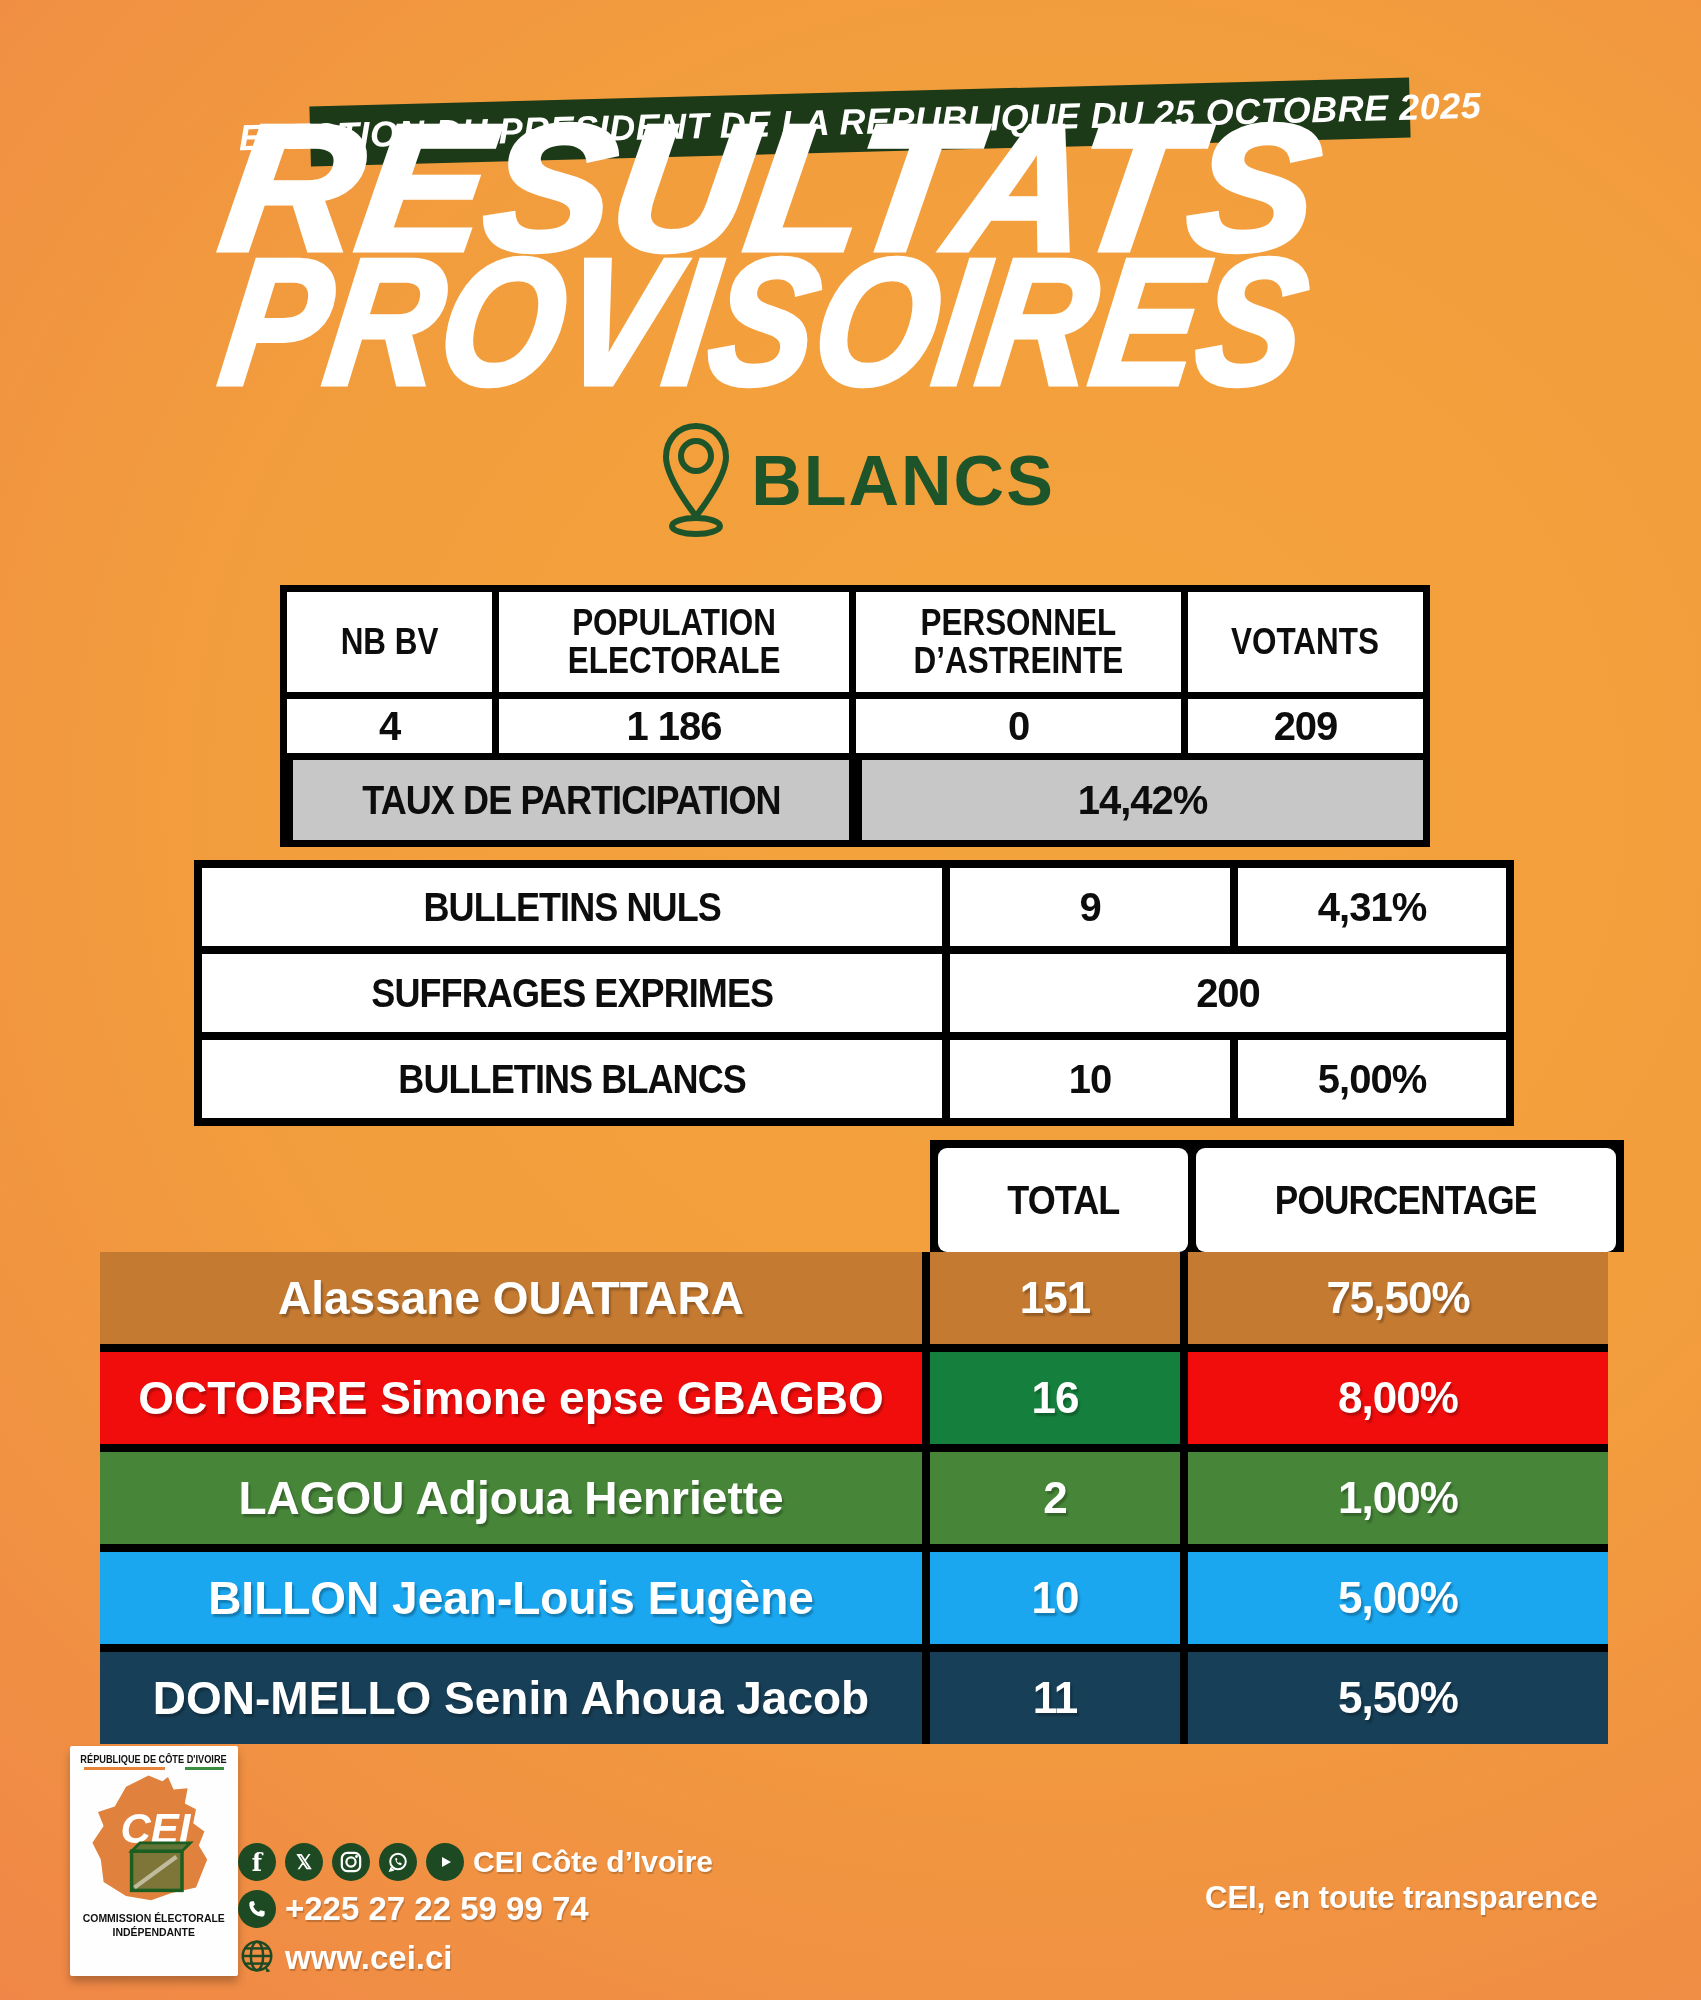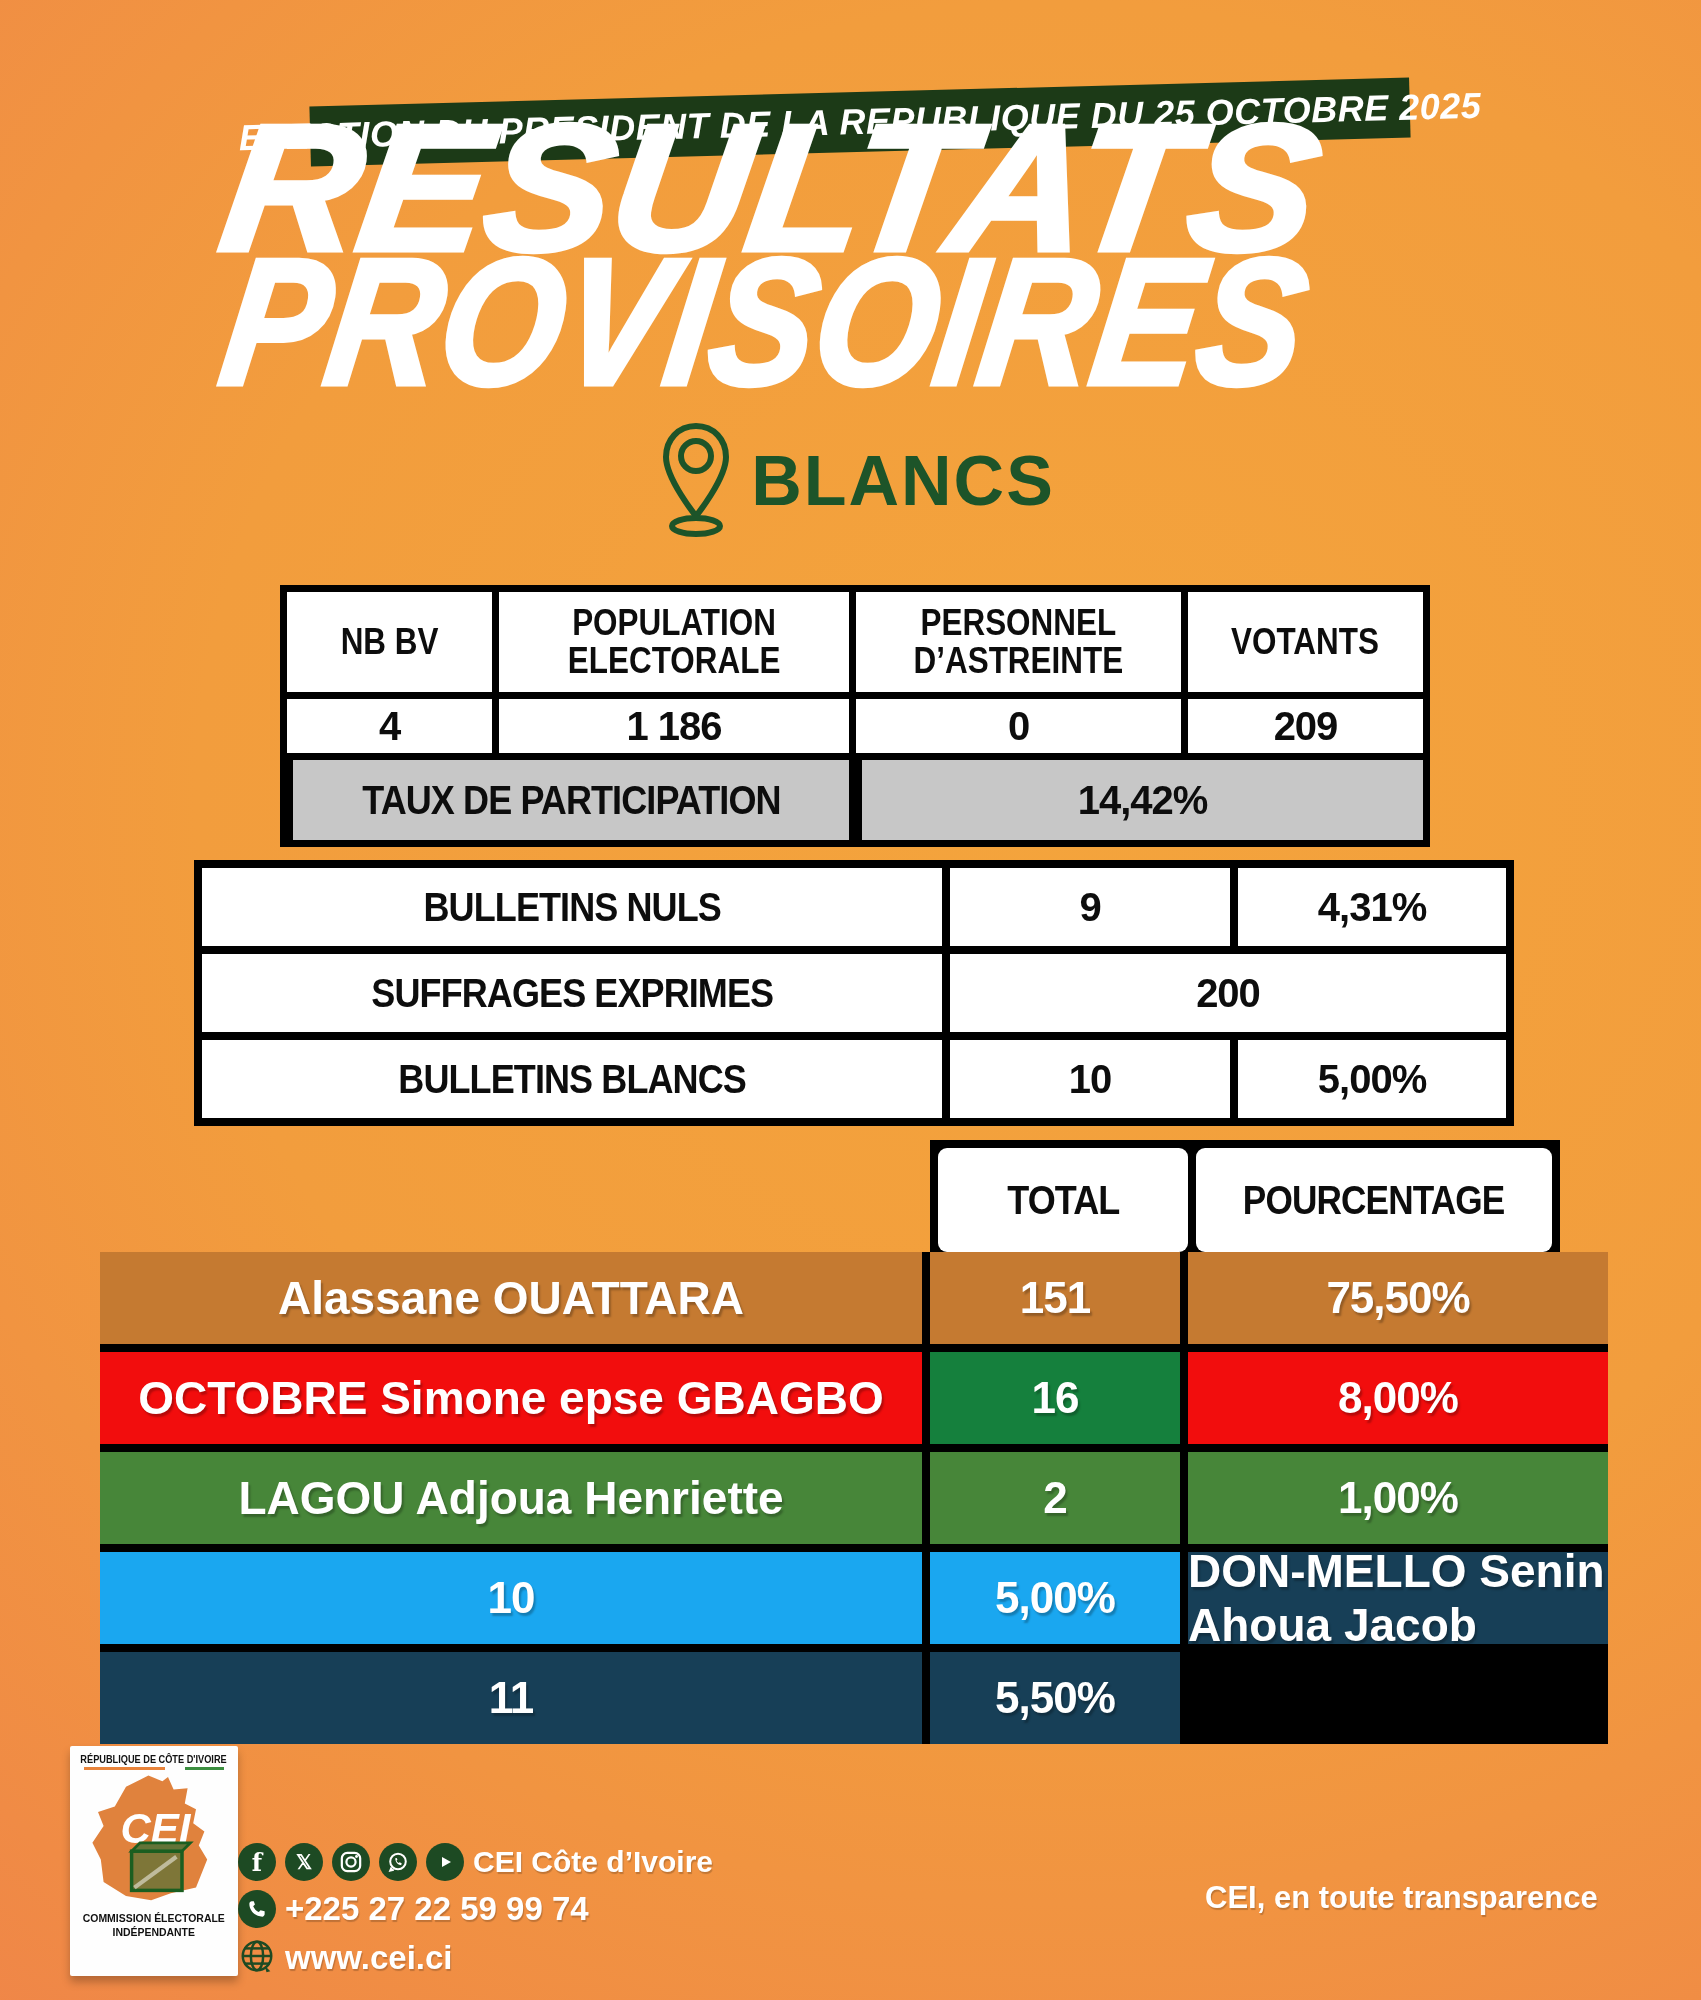--- a/index.html
+++ b/index.html
@@ -36,21 +36,21 @@
 
   
   .ballots{left:194px;top:860px;border:8px solid #000;gap:8px;
     grid-template-columns:740px 280px 268px;grid-template-rows:78px 78px 78px;}
   .span2{grid-column:2/4;}
 
   
   .res-header{left:930px;top:1140px;background:#000;padding:8px 8px 0 8px;display:flex;gap:8px;}
   .res-header .cell{height:104px;border-radius:9px;}
   .res-header .cell:nth-child(1){width:250px;}
-  .res-header .cell:nth-child(2){width:356px;}
+  .res-header .cell:nth-child(2){width:420px;}
   .res-rows{left:100px;top:1252px;background:#000;padding:0;display:grid;gap:8px;
     grid-template-columns:822px 250px 420px;grid-auto-rows:92px;}
   .res-cell{display:flex;align-items:center;justify-content:center;color:#fff;font-weight:700;
     text-shadow:2px 3px 2px rgba(0,0,0,.25);}
   .res-name{font-size:46px;}
   .res-num{font-size:44px;letter-spacing:-1px;}
 
   
   .logo-card{left:70px;top:1738px;width:168px;height:230px;background:#fefefe;border-radius:2px;
     box-shadow:0 6px 8px rgba(0,0,0,.25);display:flex;flex-direction:column;align-items:center;padding-top:8px;box-sizing:border-box;margin-top:8px;}
@@ -171,20 +171,21 @@
     <div class="res-cell res-num" style="background: rgb(197, 122, 49);">75,50%</div>
 
     <div class="res-cell res-name" style="background: rgb(242, 13, 13);">OCTOBRE Simone epse GBAGBO</div>
     <div class="res-cell res-num" style="background: #15803d;">16</div>
     <div class="res-cell res-num" style="background: rgb(242, 13, 13);">8,00%</div>
 
     <div class="res-cell res-name" style="background: rgb(71, 134, 57);">LAGOU Adjoua Henriette</div>
     <div class="res-cell res-num" style="background: rgb(71, 134, 57);">2</div>
     <div class="res-cell res-num" style="background: rgb(71, 134, 57);">1,00%</div>
 
+    <div class="res-cell res-name" style="background: rgb(26, 167, 240);">BILLON Jean-Louis Eugène</div>
     <div class="res-cell res-num" style="background: rgb(26, 167, 240);">10</div>
     <div class="res-cell res-num" style="background: rgb(26, 167, 240);">5,00%</div>
 
     <div class="res-cell res-name" style="background: rgb(23, 63, 87);">DON-MELLO Senin Ahoua Jacob</div>
     <div class="res-cell res-num" style="background: rgb(23, 63, 87);">11</div>
     <div class="res-cell res-num" style="background: rgb(23, 63, 87);">5,50%</div>
   </div>
 
   <div class="abs logo-card">
     <div class="logo-top">RÉPUBLIQUE DE CÔTE D'IVOIRE</div>

